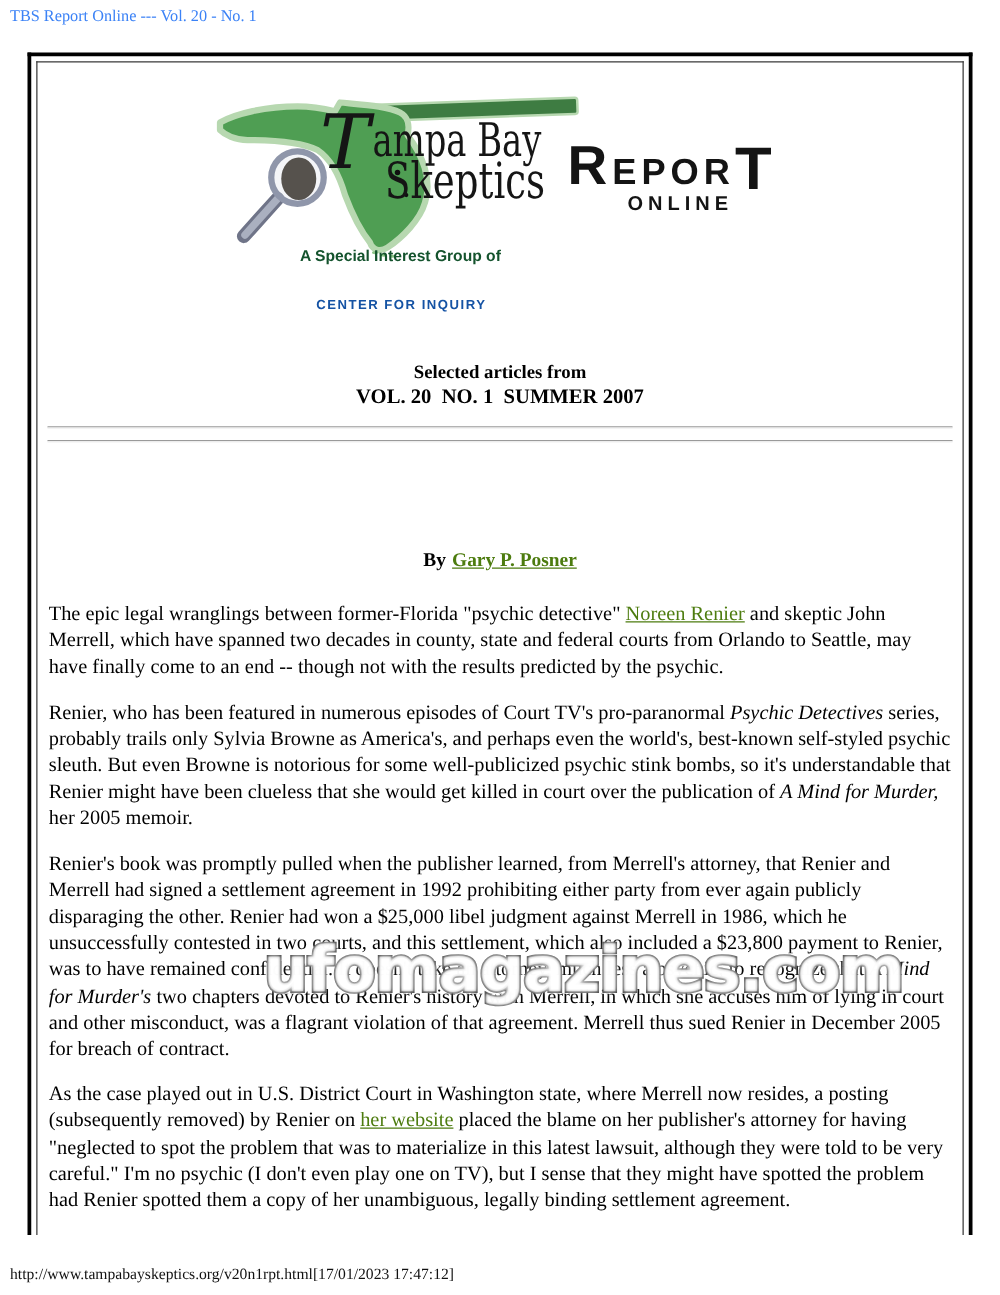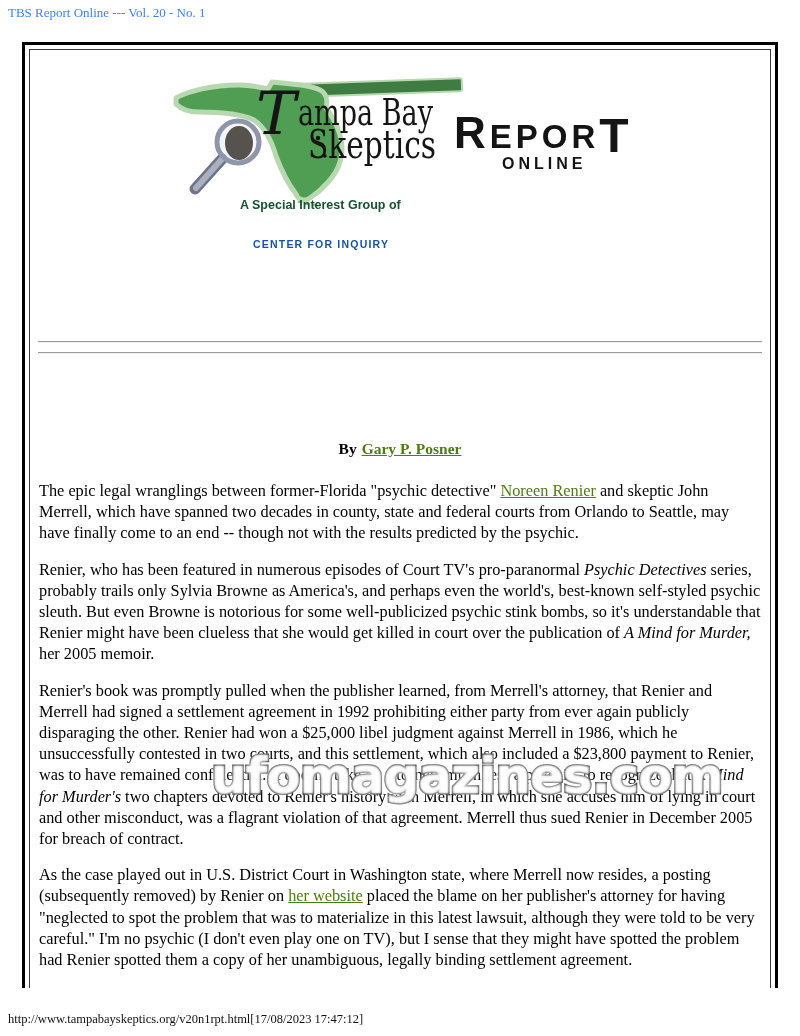--- a/index.html
+++ b/index.html
@@ -15,21 +15,21 @@
                 border:1px solid #3a3a3a; border-bottom:none; background:#fff; }
 
   
   .logo-svg { position:absolute; left:138px; top:26px; width:300px; height:135px; }
   .logo-name { font-family:"DejaVu Serif", serif; fill:#151515; }
 
   .report-block { position:absolute; left:424px; top:54px; font-family:"Liberation Sans", sans-serif;
                   font-weight:700; color:#141414; }
   .report-line { letter-spacing:4px; white-space:nowrap; }
   .r-first { font-size:44px; }
-  .r-mid   { font-size:33px;margin-top:38px; }
+  .r-mid   { font-size:29px;margin-top:38px; }
   .r-last  { font-size:48px; position:relative; top:4px; }
   .online-line { font-size:16px; letter-spacing:4px; margin:-4px 0 0 48px; }
 
   .cfi-tagline { position:absolute; left:210px; top:148px; font-family:"Liberation Sans", sans-serif;
                  font-weight:700; font-size:12.5px; color:#14532d; }
   .cfi-wordmark { position:absolute; left:222px; top:160px; font-family:"Liberation Sans", sans-serif;
                   white-space:nowrap; }
   .cfi-abbrev { font-weight:700; font-size:24px; color:#1553a4; letter-spacing:0; }
   .cfi-accent { display:inline-block; width:9px; height:4px; background:#e87722; border-radius:3px;
                 transform:rotate(-28deg); position:relative; top:-16px; left:-7px; }
@@ -101,32 +101,34 @@
     </svg>
 
     <div class="report-block">
       <div class="report-line"><span class="r-first">R</span><span class="r-mid">EPOR</span><span class="r-last">T</span></div>
       <div class="online-line">ONLINE</div>
     </div>
 
     <div class="cfi-tagline">A Special Interest Group of</div>
     <div class="cfi-fullname">CENTER FOR INQUIRY</div>
 
+    <div class="issue-selected">Selected articles from</div>
+    <div class="issue-vol">VOL. 20  NO. 1  SUMMER 2007</div>
 
     <hr class="rule rule1">
     <hr class="rule rule2">
 
 
     <div class="byline"><span class="prefix">By</span><a href="#" class="lnk">Gary P. Posner</a></div>
 
     <div class="article-body">
       <p class="para"><span>The epic legal wranglings between former-Florida "psychic detective" </span><a class="lnk" href="#">Noreen Renier</a><span> and skeptic John Merrell, which have spanned two decades in county, state and federal courts from Orlando to Seattle, may have finally come to an end -- though not with the results predicted by the psychic.</span></p>
       <p class="para"><span>Renier, who has been featured in numerous episodes of Court TV's pro-paranormal </span><em>Psychic Detectives</em><span> series, probably trails only Sylvia Browne as America's, and perhaps even the world's, best-known self-styled psychic sleuth. But even Browne is notorious for some well-publicized psychic stink bombs, so it's understandable that Renier might have been clueless that she would get killed in court over the publication of </span><em>A Mind for Murder,</em><span> her 2005 memoir.</span></p>
       <p class="para"><span>Renier's book was promptly pulled when the publisher learned, from Merrell's attorney, that Renier and Merrell had signed a settlement agreement in 1992 prohibiting either party from ever again publicly disparaging the other. Renier had won a $25,000 libel judgment against Merrell in 1986, which he unsuccessfully contested in two courts, and this settlement, which also included a $23,800 payment to Renier, was to have remained confidential. It doesn't take an attorney, much less a psychic, to recognize that </span><em>A Mind for Murder's</em><span> two chapters devoted to Renier's history with Merrell, in which she accuses him of lying in court and other misconduct, was a flagrant violation of that agreement. Merrell thus sued Renier in December 2005 for breach of contract.</span></p>
       <p class="para"><span>As the case played out in U.S. District Court in Washington state, where Merrell now resides, a posting (subsequently removed) by Renier on </span><a class="lnk" href="#">her website</a><span> placed the blame on her publisher's attorney for having "neglected to spot the problem that was to materialize in this latest lawsuit, although they were told to be very careful." I'm no psychic (I don't even play one on TV), but I sense that they might have spotted the problem had Renier spotted them a copy of her unambiguous, legally binding settlement agreement.</span></p>
     </div>
 
   </div>
 </div>
 
 <div class="watermark">ufomagazines.com</div>
 
-<div class="capture-footer">http://www.tampabayskeptics.org/v20n1rpt.html[17/08/2023 17:47:12]</div>
+<div class="capture-footer">http://www.tampabayskeptics.org/v20n1rpt.html[17/01/2023 17:47:12]</div>
 
 </body></html>

